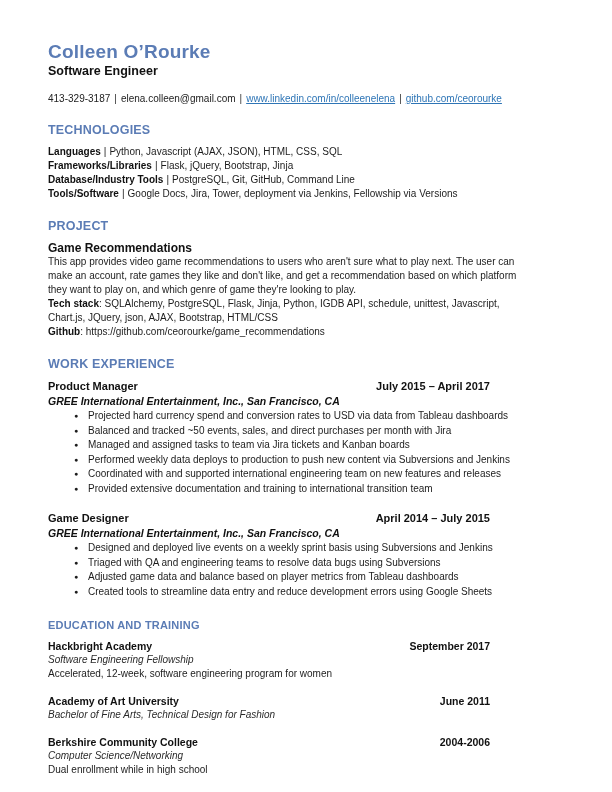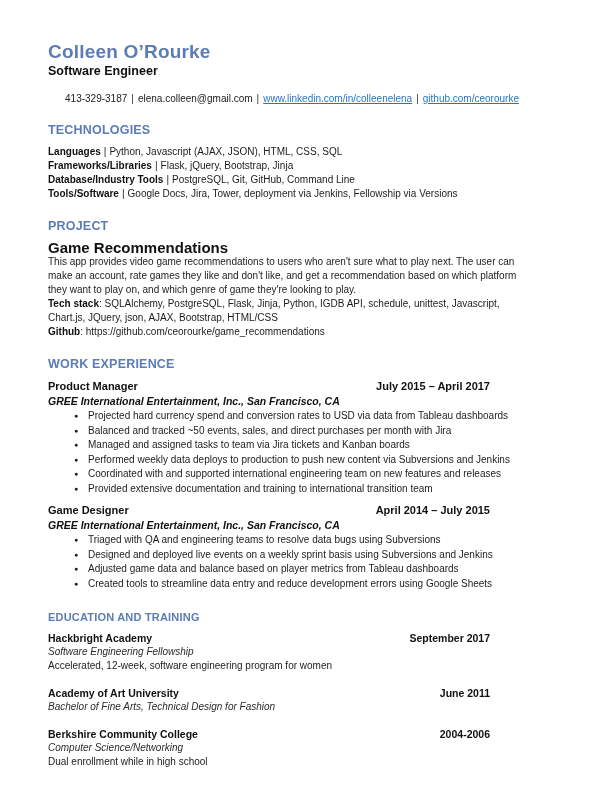--- a/index.html
+++ b/index.html
@@ -6,40 +6,40 @@
   html,body { background:#ffffff; }
   body { font-family:"Liberation Sans", sans-serif; }
   .page {
     width:578px; height:792px; background:#fff; color:#1c1c1c;
     padding:40px 42px 30px 48px; overflow:hidden;
   }
 
   
   .name { font-size:19px; font-weight:700; color:#5b7cb5; line-height:23px; letter-spacing:.2px; }
   .subtitle { font-size:12.5px; font-weight:700; color:#111; line-height:16px; }
-  .contact { margin-top:13px; font-size:10px; line-height:13px; color:#222; white-space:nowrap;text-align:center; }
+  .contact { margin-top:13px; font-size:10px; line-height:13px; color:#222; white-space:nowrap; }
   .contact .sep { margin:0 4px; color:#333; }
   a.link { color:#2e75b6; text-decoration:underline; cursor:pointer; }
 
   
   .sec-h { margin-top:18px; margin-bottom:7px; font-size:12.5px; font-weight:700;
            color:#5b7cb5; line-height:15px; letter-spacing:.2px; }
   .sec-h--sm { font-size:11px; line-height:13px; margin-top:20px; }
 
   
   .tline, .para { font-size:10px; line-height:14px; color:#1c1c1c; }
   .b { font-weight:700; color:#111; }
   .tline .sep { margin:0 3px; }
 
   
-  .proj-name { font-size:15px; font-weight:700; line-height:14px; color:#111; }
+  .proj-name { font-size:12px; font-weight:700; line-height:14px; color:#111; }
 
   
   .job { margin-top:0; }
-  .job + .job { margin-top:7px; }
+  .job + .job { margin-top:15px; }
   .job-head { display:flex; justify-content:space-between; align-items:center;
               font-size:11px; font-weight:700; line-height:15px; color:#111;gap:26px; }
   .job-dates { padding-right:46px; white-space:nowrap; }
   .company { font-size:10.5px; font-weight:700; font-style:italic; line-height:14px; color:#111; }
   ul.bullets { list-style:none; margin:1px 0 0 0; padding:0; }
   ul.bullets li { position:relative; padding-left:40px; font-size:10px; line-height:14.5px; color:#1c1c1c; }
   ul.bullets li::before { content:"\25CF"; position:absolute; left:26px; top:0; font-size:7px; line-height:14.5px; color:#1c1c1c; }
 
   
   .edu + .edu { margin-top:13px; }
@@ -111,22 +111,22 @@
     </ul>
   </div>
 
   <div class="job">
     <div class="job-head">
       <span>Game Designer</span>
       <span class="job-dates">April 2014 – July 2015</span>
     </div>
     <div class="company">GREE International Entertainment, Inc., San Francisco, CA</div>
     <ul class="bullets">
+      <li>Designed and deployed live events on a weekly sprint basis using Subversions and Jenkins</li>
       <li>Triaged with QA and engineering teams to resolve data bugs using Subversions</li>
-      <li>Designed and deployed live events on a weekly sprint basis using Subversions and Jenkins</li>
       <li>Adjusted game data and balance based on player metrics from Tableau dashboards</li>
       <li>Created tools to streamline data entry and reduce development errors using Google Sheets</li>
     </ul>
   </div>
 
   <div class="sec-h sec-h--sm">EDUCATION AND TRAINING</div>
 
   <div class="edu">
     <div class="edu-head">
       <span>Hackbright Academy</span>

